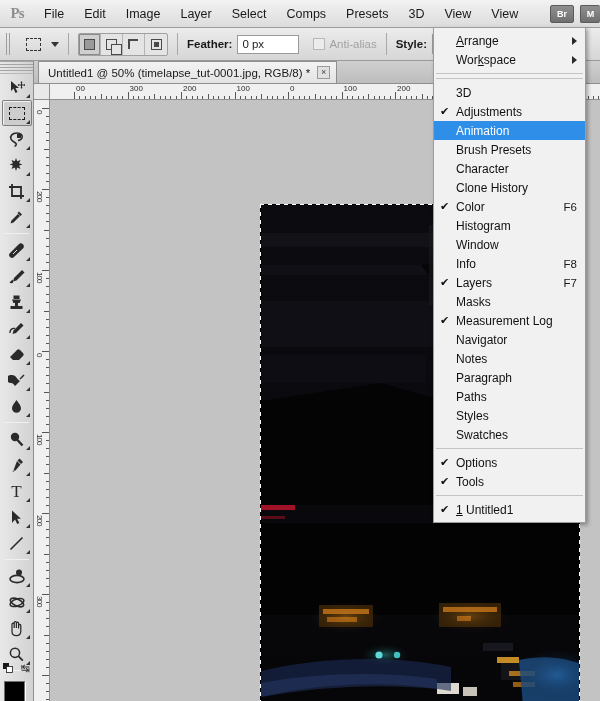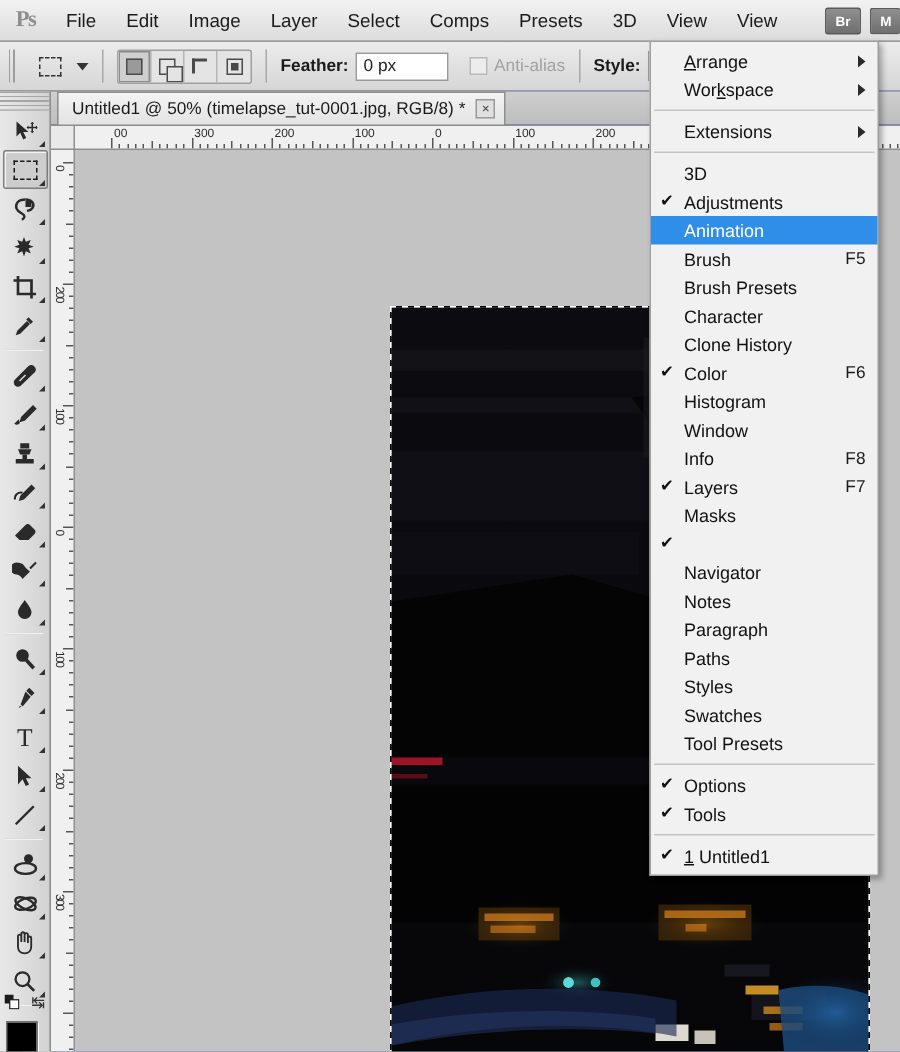--- a/index.html
+++ b/index.html
@@ -150,21 +150,21 @@
     background: #fff; border: 1px solid #6e6e6e; z-index: -1;
   }
   .sw-mini {
     position: absolute; left: 3px; top: -12px; width: 10px; height: 10px;
   }
   .sw-swap { position: absolute; right: 4px; top: -13px; color: #333; font-size: 11px; }
 
   
   .docwin {
     position: absolute; left: 34px; top: 61px; right: 0; bottom: 0;
-    background: #1d4ed8;
+    background: #fdba74;
     text-align: right;
   }
   .tabstrip {
     height: 23px; background: linear-gradient(#cfcfcf,#bdbdbd);
     border-bottom: 1px solid #8f8f8f; display: flex; align-items: flex-end;
     padding-left: 4px;
   }
   .doctab {
     height: 22px; background: linear-gradient(#f3f3f3,#e3e3e3);
     border: 1px solid #8f8f8f; border-bottom: none;
@@ -783,38 +783,30 @@
   <div class="dropdown" id="dropdown">
       <div class="mi">
         <span class="lbl"><u>A</u>rrange</span>
         <span class="arrow"></span>
       </div>
       <div class="mi">
         <span class="lbl">Wor<u>k</u>space</span>
         <span class="arrow"></span>
       </div>
       <div class="mi-sep"></div>
-      <div class="mi">
-        <span class="lbl">Extensions</span>
-        <span class="arrow"></span>
-      </div>
       <div class="mi-sep"></div>
       <div class="mi">
         <span class="lbl">3D</span>
       </div>
       <div class="mi">
         <span class="chk">✔</span>
         <span class="lbl">Adjustments</span>
       </div>
       <div class="mi hl">
         <span class="lbl">Animation</span>
-      </div>
-      <div class="mi">
-        <span class="lbl">Brush</span>
-        <span class="acc">F5</span>
       </div>
       <div class="mi">
         <span class="lbl">Brush Presets</span>
       </div>
       <div class="mi">
         <span class="lbl">Character</span>
       </div>
       <div class="mi">
         <span class="lbl">Clone History</span>
       </div>
@@ -836,41 +828,39 @@
       <div class="mi">
         <span class="chk">✔</span>
         <span class="lbl">Layers</span>
         <span class="acc">F7</span>
       </div>
       <div class="mi">
         <span class="lbl">Masks</span>
       </div>
       <div class="mi">
         <span class="chk">✔</span>
+        <span class="lbl">Measurement Log</span>
       </div>
       <div class="mi">
         <span class="lbl">Navigator</span>
       </div>
       <div class="mi">
         <span class="lbl">Notes</span>
       </div>
       <div class="mi">
         <span class="lbl">Paragraph</span>
       </div>
       <div class="mi">
         <span class="lbl">Paths</span>
       </div>
       <div class="mi">
         <span class="lbl">Styles</span>
       </div>
       <div class="mi">
         <span class="lbl">Swatches</span>
-      </div>
-      <div class="mi">
-        <span class="lbl">Tool Presets</span>
       </div>
       <div class="mi-sep"></div>
       <div class="mi">
         <span class="chk">✔</span>
         <span class="lbl">Options</span>
       </div>
       <div class="mi">
         <span class="chk">✔</span>
         <span class="lbl">Tools</span>
       </div>

